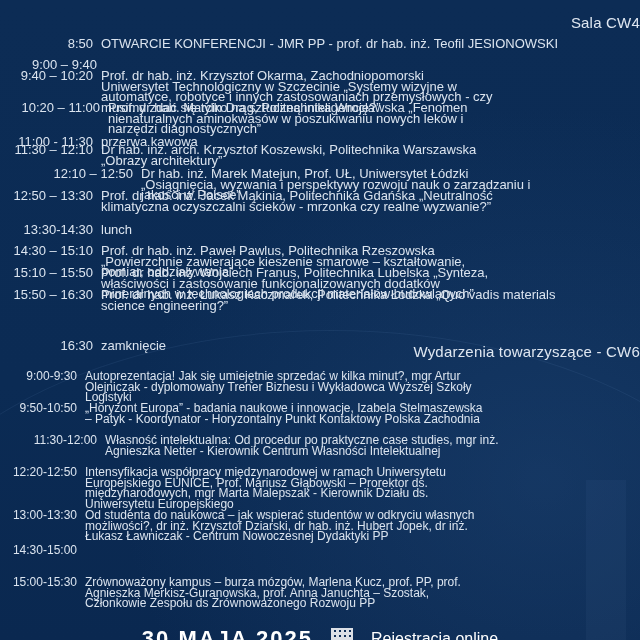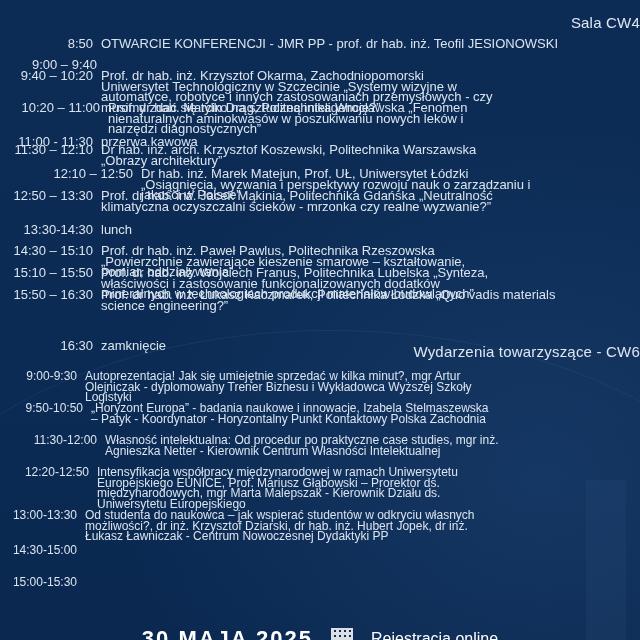--- a/index.html
+++ b/index.html
@@ -123,41 +123,42 @@
     </div>
   </div>
 
   <div>
     <div class="section-title" style="position:absolute; left:0; right:0; top:343px;">Wydarzenia towarzyszące - CW6</div>
 
     <div class="row2" style="position:absolute; top:371px; left:0;">
       <span class="time2">9:00-9:30</span>
       <span class="desc2">Autoprezentacja! Jak się umiejętnie sprzedać w kilka minut?,  mgr Artur Olejniczak - dyplomowany Trener Biznesu i Wykładowca Wyższej Szkoły Logistyki</span>
     </div>
-    <div class="row2" style="position:absolute; top:403px; left:0;padding-left:6px;">
+    <div class="row2" style="position:absolute; top:403px; left:0;">
       <span class="time2">9:50-10:50</span>
       <span class="desc2">„Horyzont Europa” - badania naukowe i innowacje, Izabela Stelmaszewska – Patyk  - Koordynator - Horyzontalny Punkt Kontaktowy Polska Zachodnia</span>
     </div>
     <div class="row2" style="position:absolute; top:435px; left:0;padding-left:20px;">
       <span class="time2">11:30-12:00</span>
       <span class="desc2">Własność intelektualna: Od procedur po praktyczne case studies, mgr inż. Agnieszka Netter - Kierownik Centrum Własności Intelektualnej</span>
     </div>
-    <div class="row2" style="position:absolute; top:467px; left:0;margin-left:12px;">
+    <div class="row2" style="position:absolute; top:467px; left:0;">
       <span class="time2">12:20-12:50</span>
       <span class="desc2">Intensyfikacja współpracy międzynarodowej w ramach Uniwersytetu Europejskiego EUNICE, Prof. Mariusz Głąbowski – Prorektor ds. międzynarodowych, mgr Marta Malepszak - Kierownik Działu ds. Uniwersytetu Europejskiego</span>
     </div>
     <div class="row2" style="position:absolute; top:510px; left:0;">
       <span class="time2">13:00-13:30</span>
       <span class="desc2">Od studenta do naukowca – jak wspierać studentów w odkryciu własnych możliwości?, dr inż. Krzysztof Dziarski, dr hab. inż. Hubert Jopek, dr inż. Łukasz Ławniczak - Centrum Nowoczesnej Dydaktyki PP</span>
     </div>
     <div class="row2" style="position:absolute; top:545px; left:0;">
       <span class="time2">14:30-15:00</span>
     </div>
     <div class="row2" style="position:absolute; top:577px; left:0;">
       <span class="time2">15:00-15:30</span>
+      <span class="desc2">Zrównoważony kampus – burza mózgów, Marlena Kucz, prof. PP, prof. Agnieszka Merkisz-Guranowska, prof. Anna Januchta – Szostak, Członkowie Zespołu ds Zrównoważonego Rozwoju PP</span>
     </div>
   </div>
 </div>
 
 <div class="footer">
   <span class="date">30 MAJA 2025</span>
   <span class="qr"></span>
   <span class="register">Rejestracja online</span>
 </div>
 

